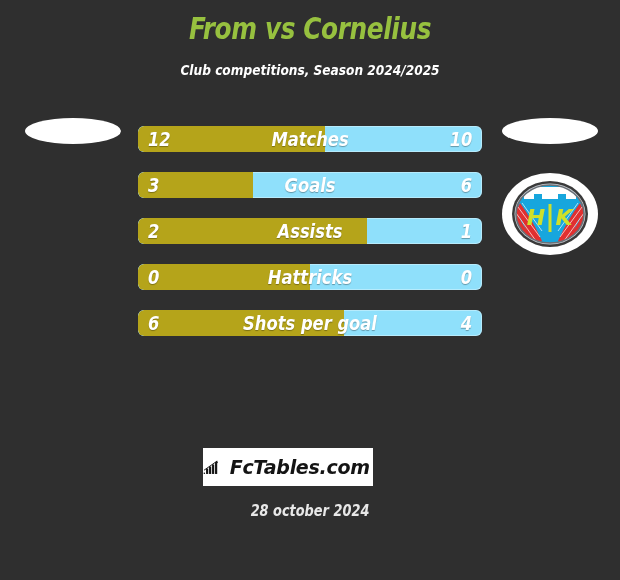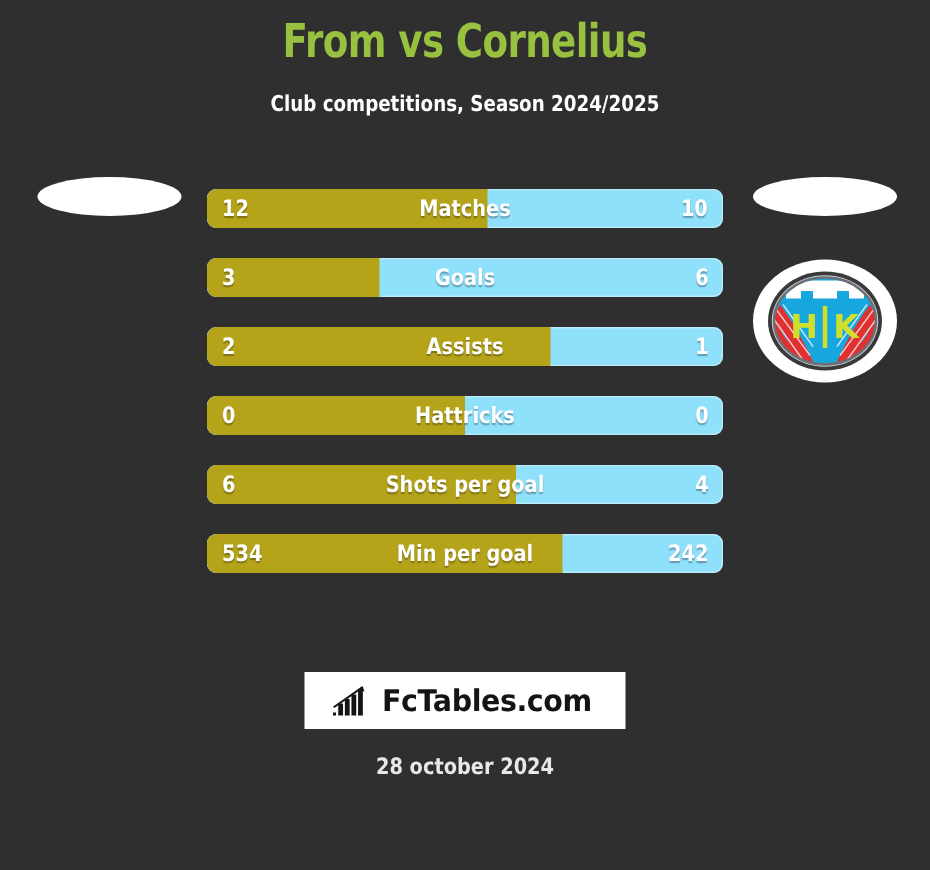--- a/index.html
+++ b/index.html
@@ -11,20 +11,21 @@
     height: 580px;
     background: #2f2f2f;
     font-family: "Liberation Sans", sans-serif;
     overflow: hidden;
     position: relative;
   }
   .page {
     position: relative;
     width: 620px;
     height: 580px;
+    font-style: italic;
   }
 
   
   .title {
     position: absolute;
     top: 10px;
     left: 0;
     width: 620px;
     text-align: center;
     font-family: "DejaVu Sans", sans-serif;
@@ -115,21 +116,21 @@
   .bar-text {
     position: absolute;
     inset: 0;
     display: flex;
     align-items: center;
     justify-content: space-between;
     padding: 0 10px;
     box-sizing: border-box;
     font-family: "DejaVu Sans", sans-serif;
     font-weight: bold;
-    font-size: 15px;
+    font-size: 19px;
     color: #ffffff;
     text-shadow: 0 1px 1px rgba(0,0,0,0.32);
   }
   .bar-val {
     transform: scaleX(0.86);
     white-space: nowrap;
   }
   .bar-val.home { transform-origin: left center; }
   .bar-val.away { transform-origin: right center; }
   .bar-label {
@@ -140,21 +141,21 @@
     transform: scaleX(0.86);
     white-space: nowrap;
     pointer-events: none;
   }
 
   
   .logo-box {
     position: absolute;
     left: 203px;
     top: 448px;
-    width: 214px;
+    width: 170px;
     height: 38px;
     background: #ffffff;
     display: flex;
     align-items: center;
     justify-content: center;
     gap: 7px;
     text-align: center;
   }
   .logo-icon { width: 23px; height: 21px; display: block; }
   .logo-text {
@@ -259,28 +260,20 @@
         </div>
       </div>
       <div class="bar-row">
         <div class="bar-fill" style="width: 60%; background: rgb(181, 164, 26);"></div>
         <div class="bar-text">
           <span class="bar-val home">6</span>
           <span class="bar-label">Shots per goal</span>
           <span class="bar-val away">4</span>
         </div>
       </div>
-      <div class="bar-row">
-        <div class="bar-fill" style="width: 68.8%; background: rgb(181, 164, 26);"></div>
-        <div class="bar-text">
-          <span class="bar-val home">534</span>
-          <span class="bar-label">Min per goal</span>
-          <span class="bar-val away">242</span>
-        </div>
-      </div>
     </div>
 
   <div class="logo-box">
     <svg class="logo-icon" viewBox="0 0 23 21">
       <path d="M1 20 L1 18 L3 18 L3 20 Z" fill="#141414"></path>
       <rect x="4.5" y="12" width="3.2" height="8" fill="#141414"></rect>
       <rect x="8.9" y="9" width="3.2" height="11" fill="#141414"></rect>
       <rect x="13.3" y="6" width="3.2" height="14" fill="#141414"></rect>
       <rect x="17.7" y="2.5" width="3.2" height="17.5" fill="#141414"></rect>
       <path d="M1.5 14.5 L20.5 1.2" stroke="#141414" stroke-width="1.4" fill="none"></path>

